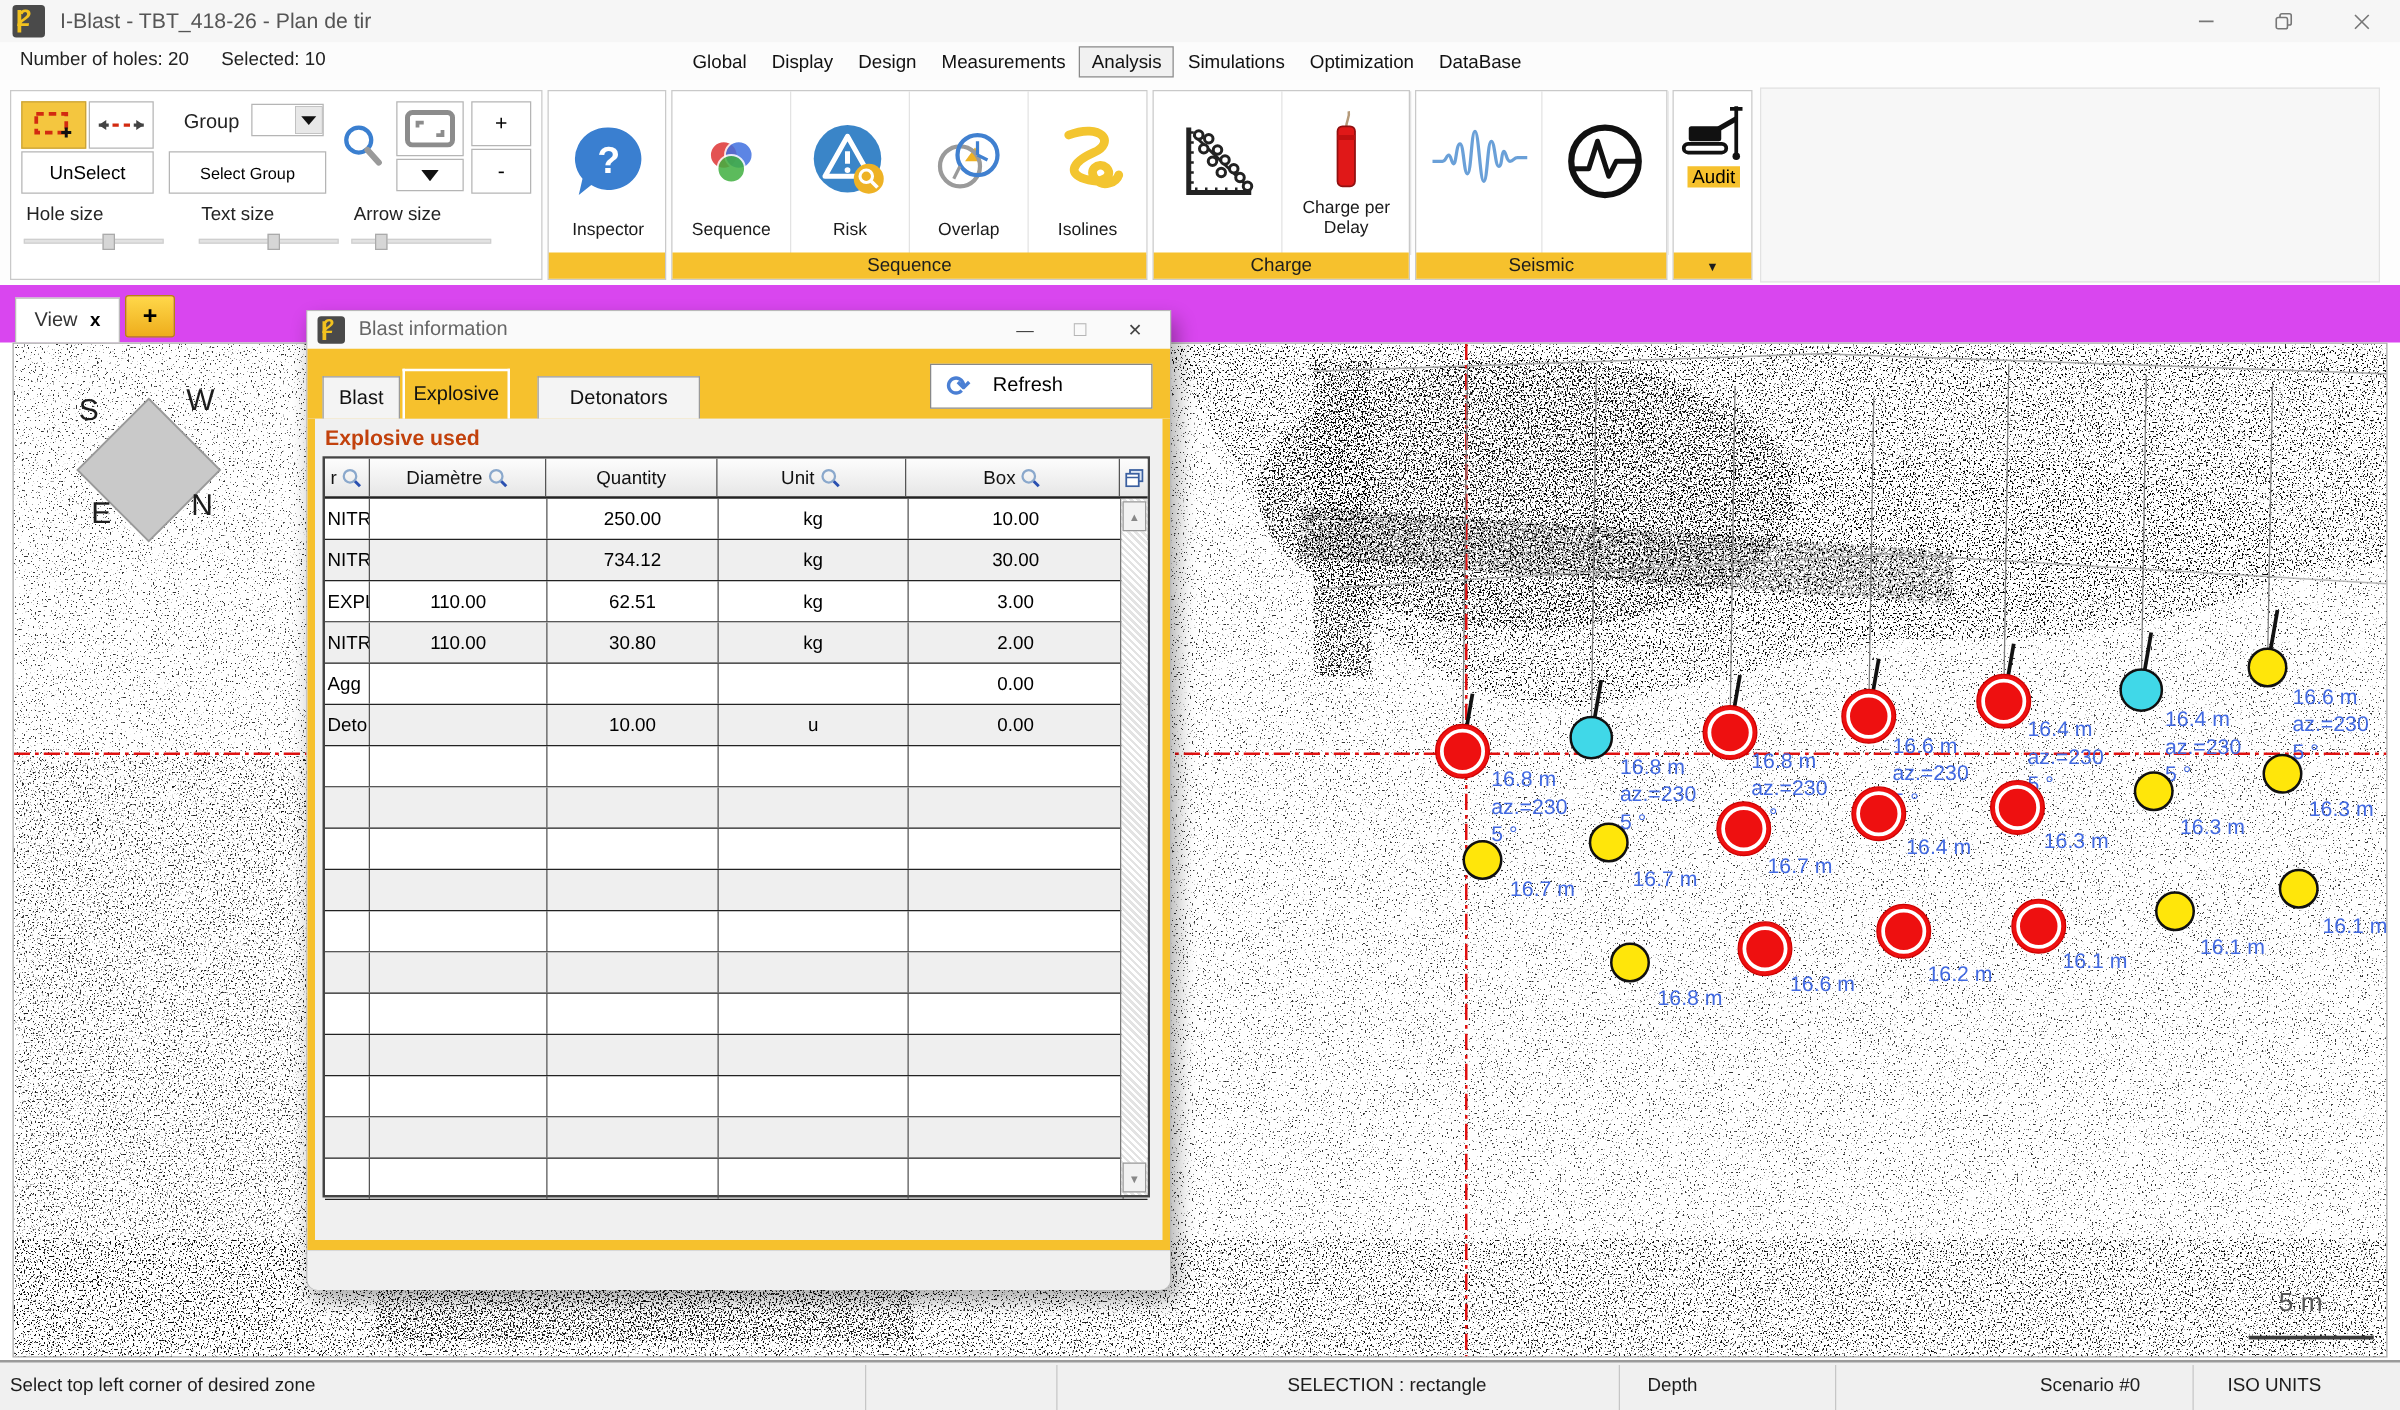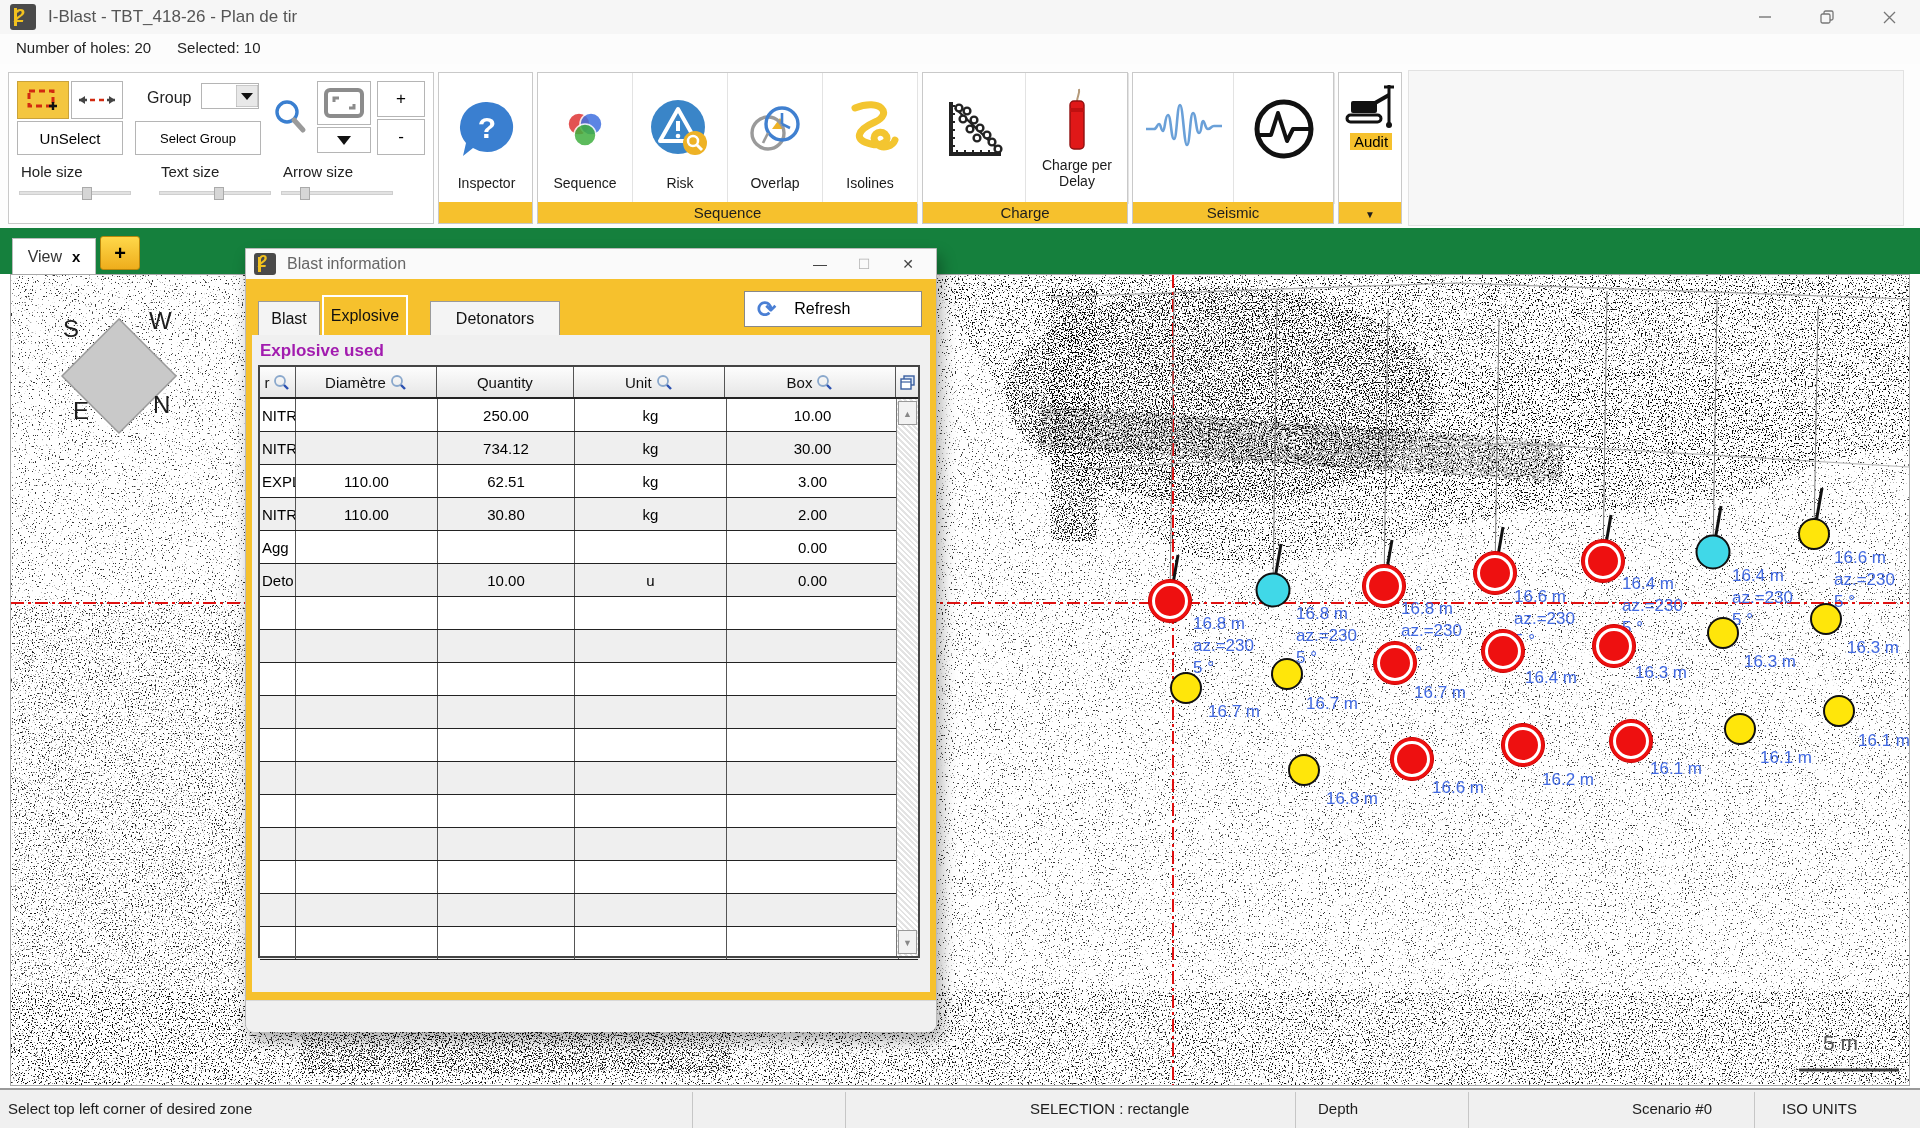--- a/index.html
+++ b/index.html
@@ -44,21 +44,21 @@
   .icell { position:absolute; top:0; height:131px; border-right:1px solid #e3e3e3;
     display:flex; flex-direction:column; align-items:center; }
   .icell:last-child { border-right:none; }
   .icap { font-size:14px; color:#1a1a1a; margin-top:4px; }
   .bigicon { margin-top:14px; height:84px; display:flex; align-items:center; }
   #audit-label { background:#f6c12d; padding:0 4px; font-size:15px; }
   #ribbon-empty { position:absolute; left:1408px; top:6px; width:496px; height:156px;
     background:#f7f7f7; border:1px solid #e2e2e2; }
 
   
-  #viewtabrow { position:absolute; left:0; top:228px; width:1920px; height:46px; background:#15803d; }
+  #viewtabrow { position:absolute; left:0; top:228px; width:1920px; height:46px; background:#d946ef; }
   #view-tab { position:absolute; left:12px; top:10px; width:84px; height:36px; background:#fff;
     border:1px solid #bbb; border-bottom:none; display:flex; align-items:center; justify-content:center;
     font-size:16px; color:#333; }
   #view-tab b { margin-left:10px; color:#000; font-size:15px; }
   #plus-tab { position:absolute; left:100px; top:8px; width:40px; height:34px;
     background:linear-gradient(#ffd84a,#eead1c); border:1px solid #b8860b; border-radius:3px;
     text-align:center; font-size:20px; font-weight:bold; line-height:32px; }
 
   
   #viewport { position:absolute; left:10px; top:274px; width:1900px; height:812px; background:#fff;
@@ -97,21 +97,21 @@
     background:#f4f4f4; font-size:16px; color:#111; display:flex; align-items:center; justify-content:center; }
   .dtab.active { height:40px; background:#f6c12d; border-color:#fff; border-width:2px; }
   #refresh-btn { position:absolute; right:14px; top:12px; width:178px; height:36px; background:#fff;
     border:1px solid #888; display:flex; align-items:center; }
   #refresh-btn .ricon { font-size:23px; color:#4a7fd4; margin:0 18px 0 12px; font-weight:bold; }
   #refresh-btn .rtxt { font-size:16px; font-family:cursive, sans-serif; }
   #tabpage { position:relative; height:657px; background:#f0f0f0;
     border-left:6px solid #f6c12d; border-right:6px solid #f6c12d; }
   #page-bottom-bar { height:8px; background:#f6c12d; }
   #dlg-footer { height:32px; background:#f0f0f0; border-radius:0 0 8px 8px; border-top:1px solid #d8d8d8; }
-  #section-title { position:absolute; left:8px; top:6px; font-size:17px; font-weight:bold; color:#a21caf; }
+  #section-title { position:absolute; left:8px; top:6px; font-size:17px; font-weight:bold; color:#c2410c; }
   #grid { position:absolute; left:6px; top:30px; width:662px; height:593px; border:2px solid #444;
     background:#fff; }
   #ghead { display:flex; height:32px; background:linear-gradient(#fdfdfd,#e6e6e6);
     border-bottom:2px solid #222; }
   .hcell { border-right:1px solid #555; display:flex; align-items:center; justify-content:center;
     font-size:15px; color:#111; gap:4px; overflow:hidden; }
   .hcell .mag { flex:none; }
   #gbody .grow { display:flex; height:33px; border-bottom:1.5px solid #222; }
   #gbody .grow:nth-child(even) { background:#efefef; }
   .gcell { border-right:1px solid #555; font-size:15px; color:#000; display:flex; align-items:center;
@@ -156,20 +156,30 @@
             <path d="M1 1 L12 12 M12 1 L1 12" stroke-width="1.3"></path>
           </svg>
       </div>
     </div>
   </div>
 
   <div id="menurow">
     <div id="holeinfo">
       <b>Number of holes: 20</b><span>Selected: 10</span>
     </div>
+    <div id="menu">
+        <div class="menu-item">Global</div>
+        <div class="menu-item">Display</div>
+        <div class="menu-item">Design</div>
+        <div class="menu-item">Measurements</div>
+        <div class="menu-item active">Analysis</div>
+        <div class="menu-item">Simulations</div>
+        <div class="menu-item">Optimization</div>
+        <div class="menu-item">DataBase</div>
+      </div>
   </div>
 
   <div id="ribbon">
 
     <div class="rgroup" style="left:8px; width:426px;">
       <div class="rbtn sel" style="left:8px; top:8px; width:52px; height:38px;">
         <svg width="32" height="22" viewBox="0 0 32 22">
           <rect x="2" y="2" width="24" height="15" fill="none" stroke="#d22a10" stroke-width="3" stroke-dasharray="6 4"></rect>
           <path d="M26 13 v8 M22 17 h8" stroke="#111" stroke-width="2.4"></path>
         </svg>

